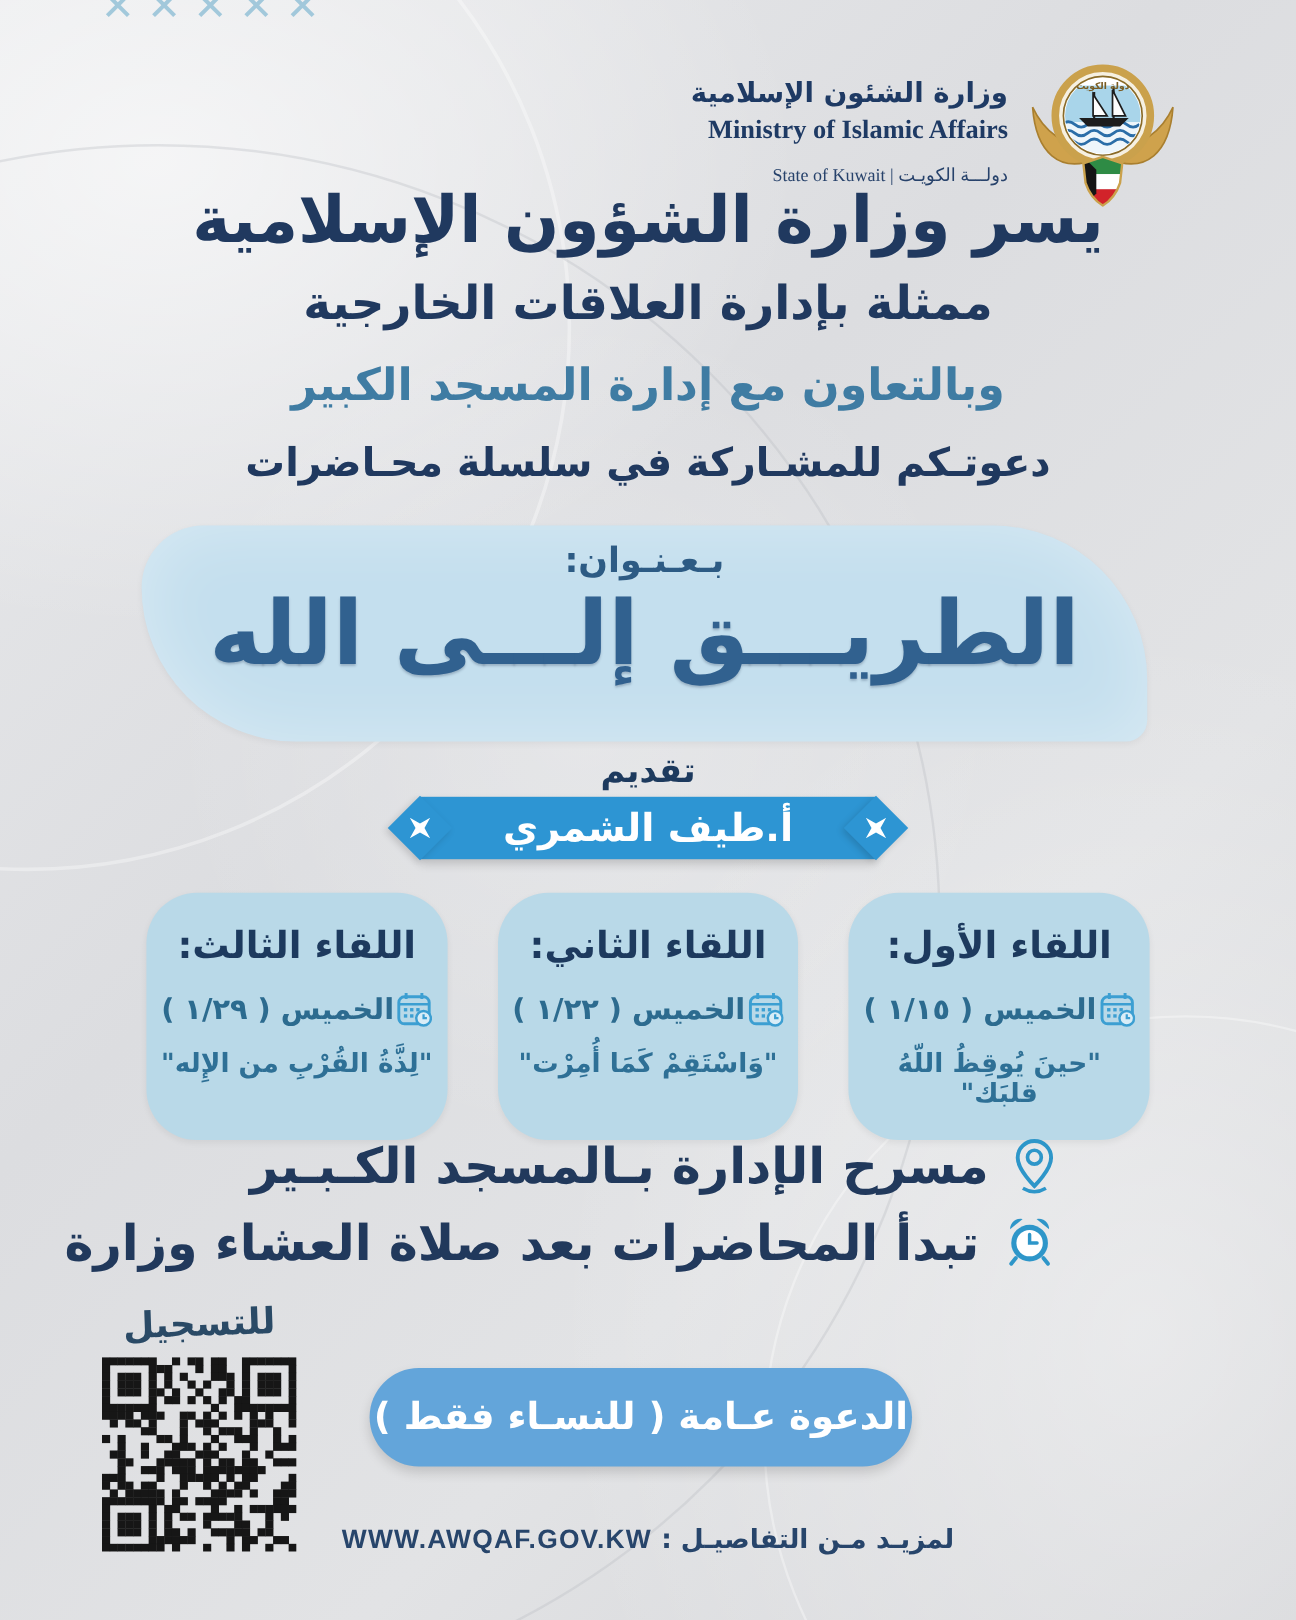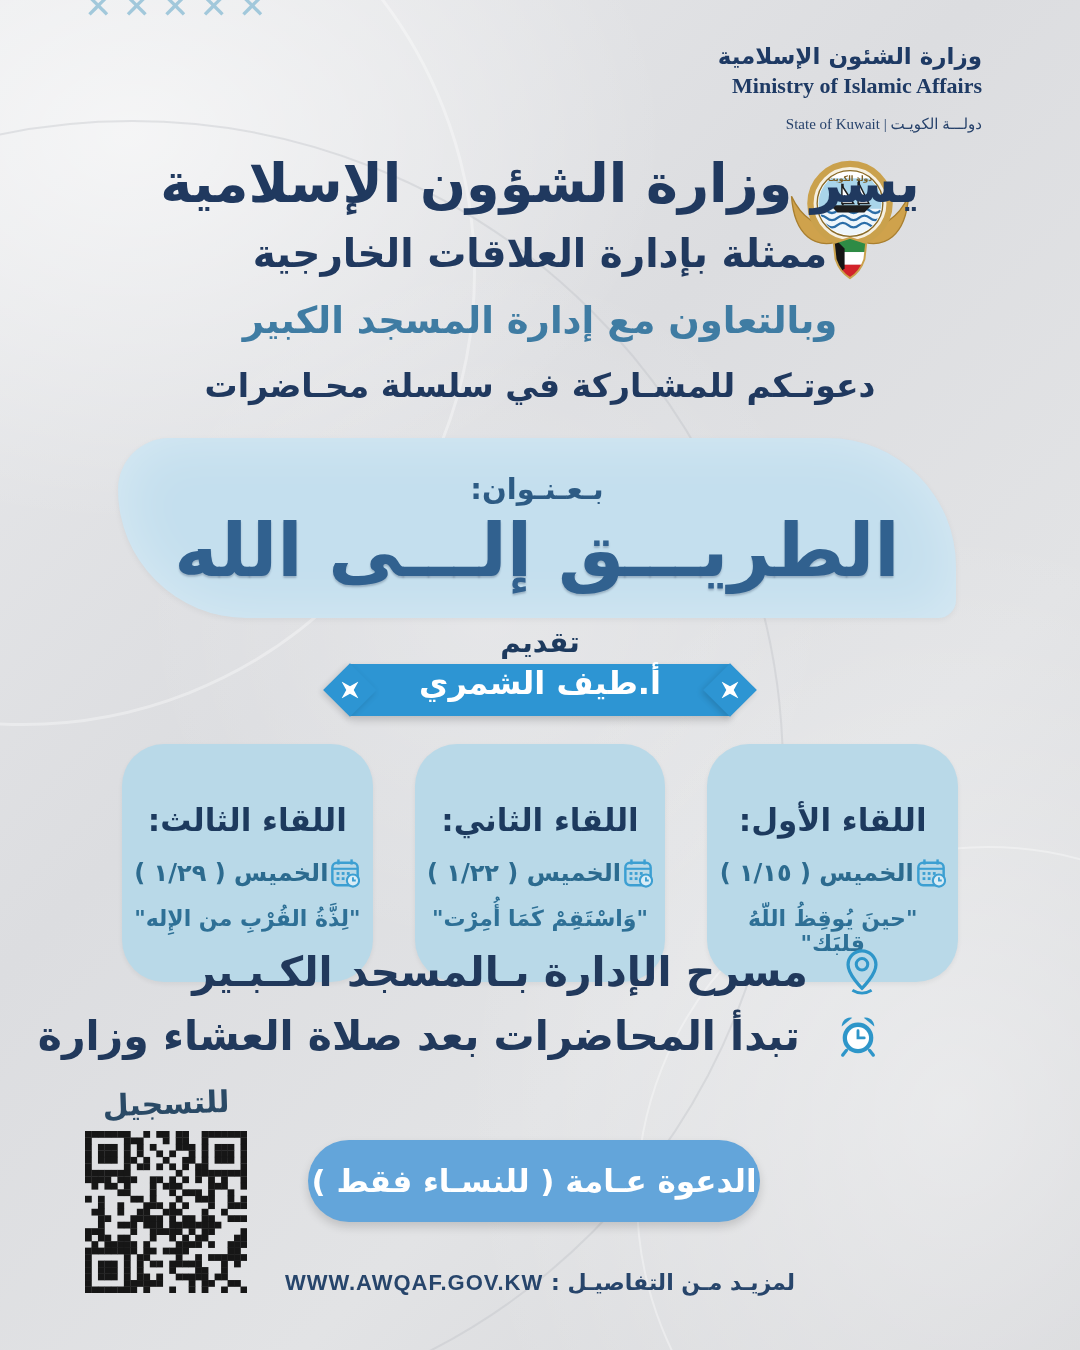--- a/index.html
+++ b/index.html
@@ -13,65 +13,65 @@
       linear-gradient(135deg,#e9eaec 0%,#dcdde0 40%,#e2e3e5 68%,#d4d5d8 100%);
   }
   .swirl{position:absolute;border:2px solid rgba(255,255,255,.35);border-radius:50%;pointer-events:none;}
   .swirl.s1{width:900px;height:900px;left:-430px;top:-180px;border-width:3px;}
   .swirl.s2{width:1300px;height:1300px;left:-520px;top:120px;border-color:rgba(185,190,196,.35);}
   .swirl.s3{width:700px;height:700px;right:-260px;bottom:-200px;}
 
   .lattice{position:absolute;top:-14px;left:84px;color:#8fbfd6;font-size:34px;letter-spacing:10px;opacity:.8;font-weight:bold;}
 
   
-  .header{position:absolute;top:42px;right:98px;display:flex;align-items:center;gap:16px;flex-direction:column;}
+  .header{position:absolute;top:42px;right:98px;display:flex;align-items:center;gap:16px;}
   .header-text{text-align:right;}
   .h-ar{font-size:23px;font-weight:bold;color:#1e3a64;line-height:1.3;}
   .h-en{font-size:22px;font-weight:bold;color:#1e3a64;font-family:"Liberation Serif",serif;line-height:1.25;}
   .h-state{font-size:15px;color:#27426b;font-family:"Liberation Serif",serif;margin-top:16px;}
 
   
   .intro{position:absolute;top:148px;left:0;right:0;text-align:center;}
   .i1{font-size:54px;font-weight:bold;color:#20395f;line-height:72px;}
   .i2{font-size:39px;font-weight:bold;color:#20395f;line-height:68px;}
   .i3{font-size:37px;font-weight:bold;color:#3f7ca3;line-height:66px;}
   .i4{font-size:33px;font-weight:bold;color:#20395f;line-height:64px;letter-spacing:1px;}
 
   
   .title-block{
     position:absolute;left:118px;top:438px;width:838px;height:180px;
     background:#c4dfee;border-radius:52px 130px 18px 130px;
     text-align:center;box-shadow:inset 0 0 60px rgba(255,255,255,.35), 0 2px 6px rgba(0,0,0,.05);
   }
-  .tb-label{margin-top:34px;font-size:29px;font-weight:bold;color:#2d5b84;letter-spacing:2px;}
+  .tb-label{margin-top:12px;font-size:29px;font-weight:bold;color:#2d5b84;letter-spacing:2px;}
   .tb-title{margin-top:4px;font-size:74px;font-weight:bold;color:#31618f;line-height:1.1;text-shadow:0 2px 2px rgba(20,40,70,.25);}
 
   
   .present-label{position:absolute;top:626px;left:0;right:0;text-align:center;font-size:28px;font-weight:bold;color:#1d3a5e;}
   .banner{
     position:absolute;top:664px;left:50%;transform:translateX(-50%);
     width:380px;height:52px;background:#2d95d3;color:#fff;
-    display:flex;justify-content:center;
+    display:flex;align-items:center;justify-content:center;
     font-size:32px;font-weight:bold;box-shadow:0 4px 8px rgba(0,0,0,.18);
   }
   .dia{position:absolute;top:50%;width:38px;height:38px;background:#2d95d3;transform:translateY(-50%) rotate(45deg);box-shadow:0 3px 6px rgba(0,0,0,.15);}
   .dia.left{left:-19px;} .dia.right{right:-19px;}
   .dia::after{content:"";position:absolute;inset:7px;background:#fff;
     clip-path:polygon(50% 0,61% 39%,100% 50%,61% 61%,50% 100%,39% 61%,0 50%,39% 39%);}
 
   
   .cards{position:absolute;top:744px;left:122px;right:122px;display:flex;gap:42px;}
   .card{flex:1;background:#b9d9e8;border-radius:42px;padding:26px 10px 26px;text-align:center;box-shadow:0 2px 5px rgba(0,0,0,.06);}
-  .c-title{font-size:31px;font-weight:bold;color:#1d3a5e;margin-bottom:20px;margin-top:32px;}
+  .c-title{font-size:31px;font-weight:bold;color:#1d3a5e;margin-bottom:20px;}
   .c-date{display:flex;align-items:center;justify-content:center;gap:2px;font-size:24px;font-weight:bold;color:#2c6b8f;margin-bottom:18px;}
   .c-quote{font-size:22px;font-weight:bold;color:#2e7096;}
 
   
   .details{position:absolute;top:948px;right:200px;text-align:right;}
-  .d-row{display:flex;align-items:center;justify-content:flex-end;gap:36px;margin-bottom:16px;margin-left:16px;}
+  .d-row{display:flex;align-items:flex-start;justify-content:flex-end;gap:20px;margin-bottom:16px;margin-left:16px;}
   .d-text{font-size:41px;font-weight:bold;color:#21395c;letter-spacing:1px;}
 
   
   .register{position:absolute;left:82px;top:1086px;width:168px;text-align:center;}
   .reg-label{font-size:30px;font-weight:bold;color:#2a4a66;margin-bottom:10px;transform:rotate(-2deg);}
   .qr-wrap{width:162px;height:162px;margin:0 auto;}
 
   
   .pill{
     position:absolute;left:308px;top:1140px;width:452px;height:82px;border-radius:45px;

